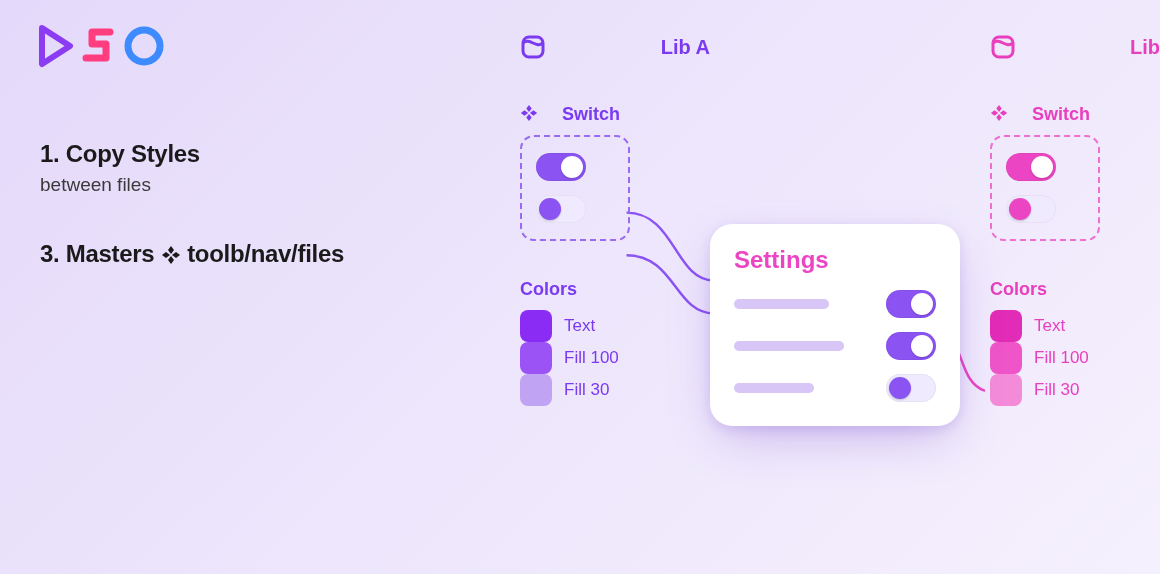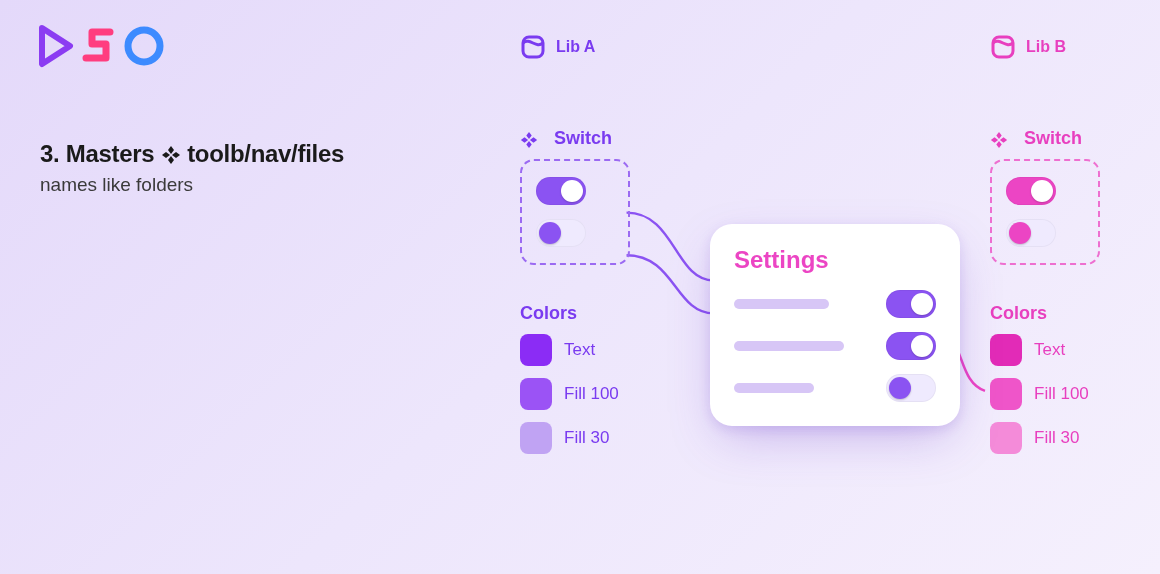--- a/index.html
+++ b/index.html
@@ -65,28 +65,29 @@
     position:absolute;
     top:34px; left:520px;
     width:620px; height:520px;
   }
   .lib-col { position:absolute; width:190px; }
   .lib-a { left:0;   top:0; }
   .lib-b { left:470px; top:0; }
 
   .lib-header{
     display:flex; align-items:center; gap:10px;
-    font-size:16px; font-weight:700;
-    margin-bottom:68px;
+    font-size:20px; font-weight:700;
+    margin-bottom:44px;
+    justify-content:space-between;
   }
   .lib-a .lib-header{ color:#7a3bf0; }
   .lib-b .lib-header{ color:#e83fbf; }
 
   .section-label{
-    display:flex; align-items:flex-end; gap:16px;
+    display:flex; align-items:flex-start; gap:24px;
     font-size:18px; font-weight:600;
     margin-bottom:10px;
   }
   .lib-a .section-label{ color:#7a3bf0; }
   .lib-b .section-label{ color:#e83fbf; }
 
   .dashbox{
     border:2px dashed;
     border-radius:14px;
     width:110px;
@@ -109,21 +110,21 @@
   .toggle .knob{
     position:absolute; top:3px; width:22px; height:22px;
     background:#fff; border-radius:50%;
     box-shadow:0 1px 2px rgba(0,0,0,.2);
   }
   .toggle.on  .knob{ right:3px; }
   .toggle.off .knob{ left:3px; }
   .toggle.off.purple .knob{ background:#8b53f2; }
   .toggle.off.pink   .knob{ background:#ec45c4; }
 
-  .colors-list{ display:flex; flex-direction:column; gap:12px; }
+  .colors-list{ display:flex; flex-direction:column; gap:0; }
   .color-row{ display:flex; align-items:center; gap:12px; font-size:17px; }
   .lib-a .color-row{ color:#7a3bf0; }
   .lib-b .color-row{ color:#e83fbf; }
   .swatch{ width:32px; height:32px; border-radius:8px; }
 
   
   .settings-card{
     position:absolute;
     left:190px; top:190px;
     width:250px;
@@ -165,39 +166,45 @@
   <svg width="34" height="44" viewBox="0 0 34 44">
     <path d="M28 8 H10 a0 0 0 0 0 0 0 V20 H24 V34 H4" fill="none" stroke="#ff3d7f" stroke-width="7" stroke-linecap="round" stroke-linejoin="round"></path>
   </svg>
   <svg width="44" height="44" viewBox="0 0 44 44">
     <circle cx="22" cy="22" r="16" fill="none" stroke="#3d8bff" stroke-width="7"></circle>
   </svg>
 </div>
 
 <div class="text-col">
 
+  <div class="item">
+    <h2>
+      <span>1.</span>
+      <span>Copy Styles</span>
+    </h2>
+    <p>between files</p>
+  </div>
 
 
   <div class="item">
     <h2>
       <span>3.</span>
       <span>Masters </span>
       <span class="diamond-inline">
         <svg width="20" height="20" viewBox="0 0 20 20">
           <g fill="#1a1a1a">
             <path d="M10 1 L13 5 L10 9 L7 5 Z"></path>
             <path d="M10 11 L13 15 L10 19 L7 15 Z"></path>
             <path d="M1 10 L5 7 L9 10 L5 13 Z"></path>
             <path d="M11 10 L15 7 L19 10 L15 13 Z"></path>
           </g>
         </svg>
       </span>
       <span> toolb/nav/files</span>
     </h2>
-    <p>names like folders</p>
   </div>
 
 </div>
 
 <div class="diagram">
 
   <svg class="connectors" viewBox="0 0 640 520">
     <path d="M110 176 C160 176 160 246 200 246" fill="none" stroke="#8b53f2" stroke-width="2.5"></path>
     <path d="M110 220 C160 220 160 280 200 280" fill="none" stroke="#8b53f2" stroke-width="2.5"></path>
     <path d="M430 300 C460 300 450 350 480 360" fill="none" stroke="#ec45c4" stroke-width="2.5"></path>

